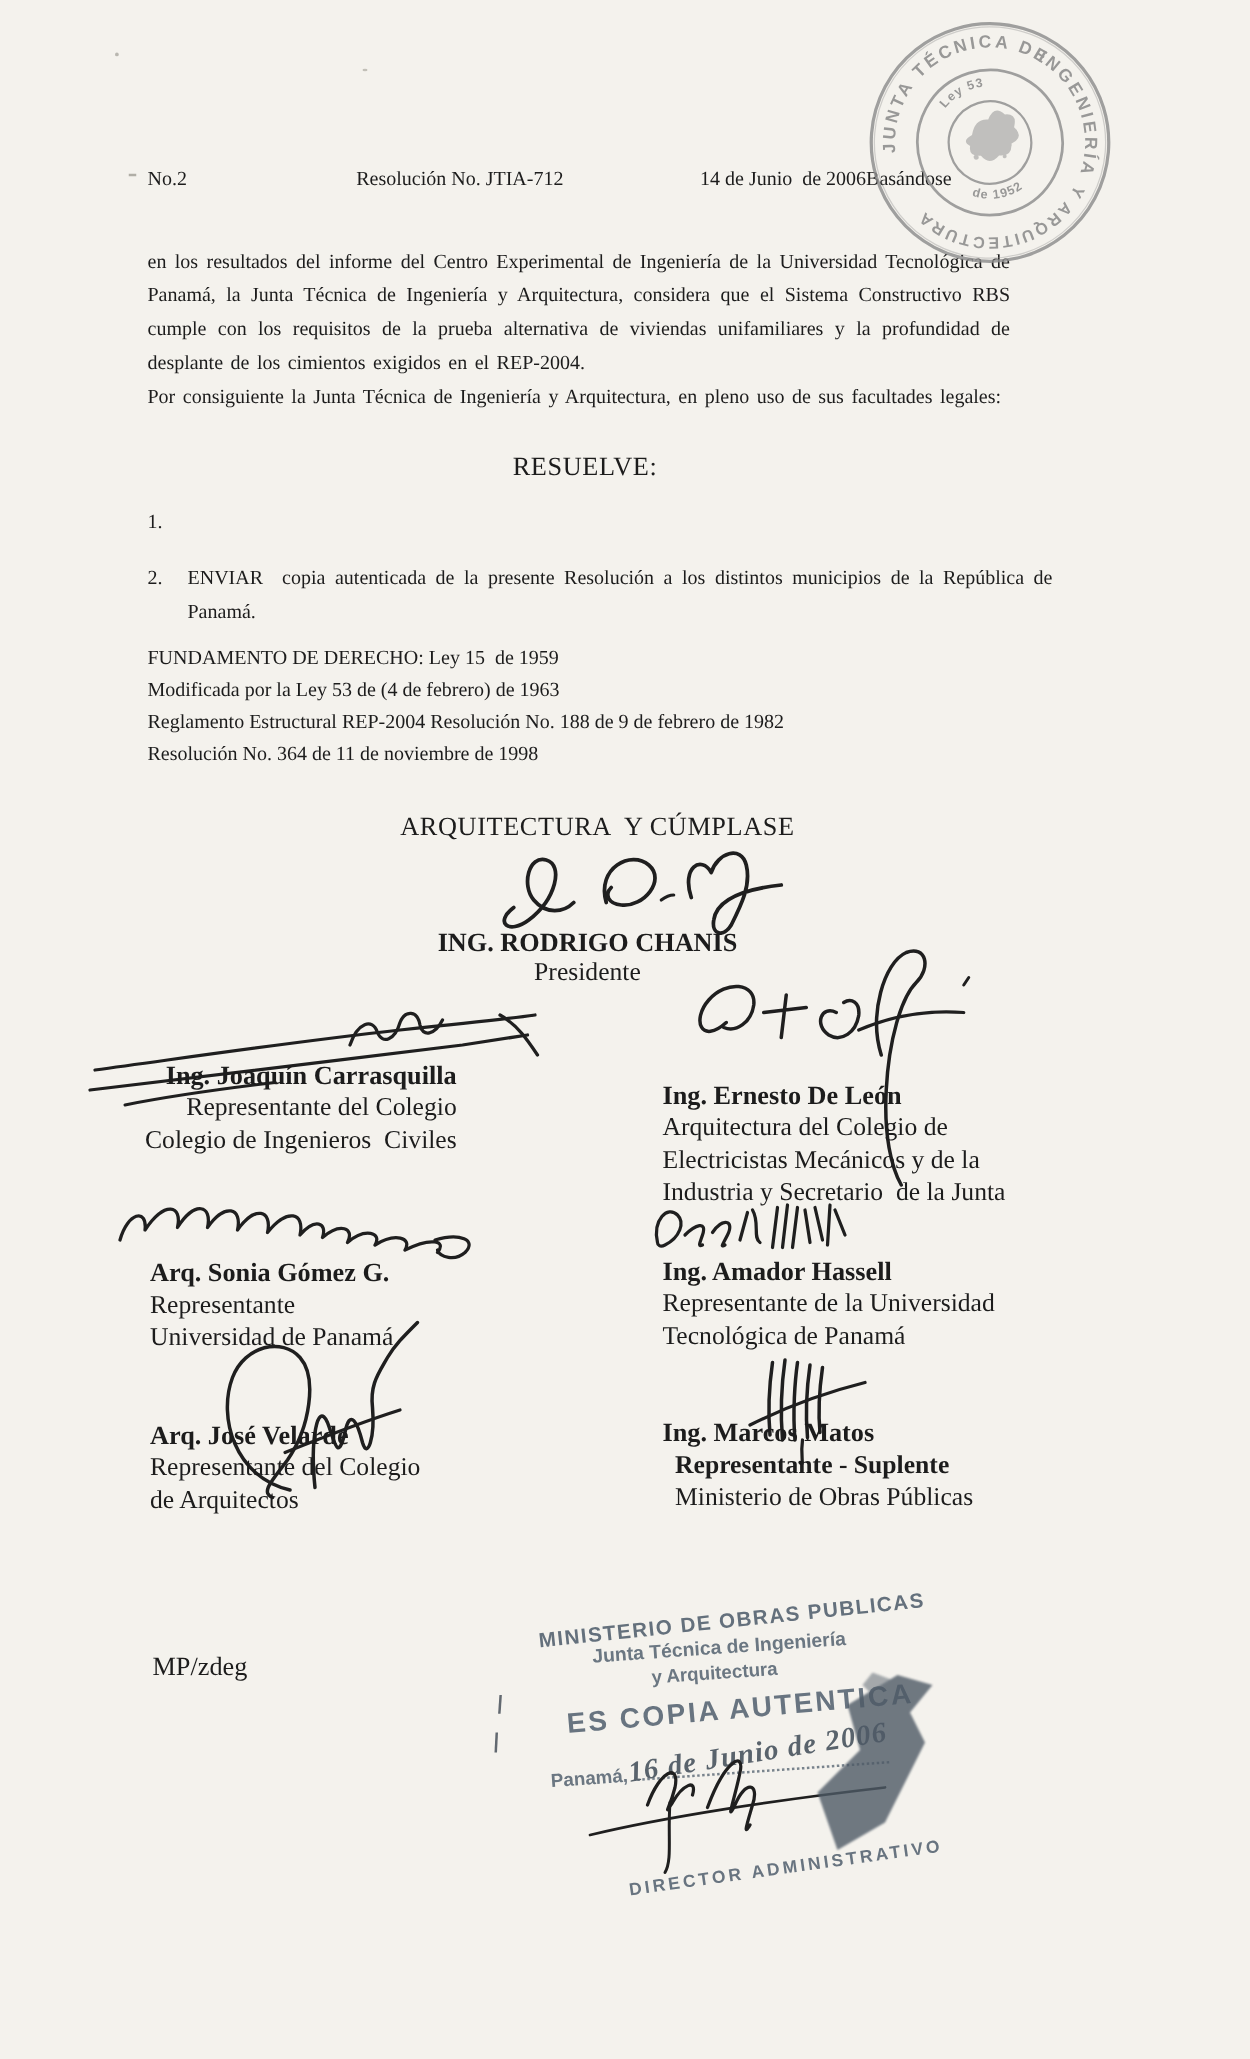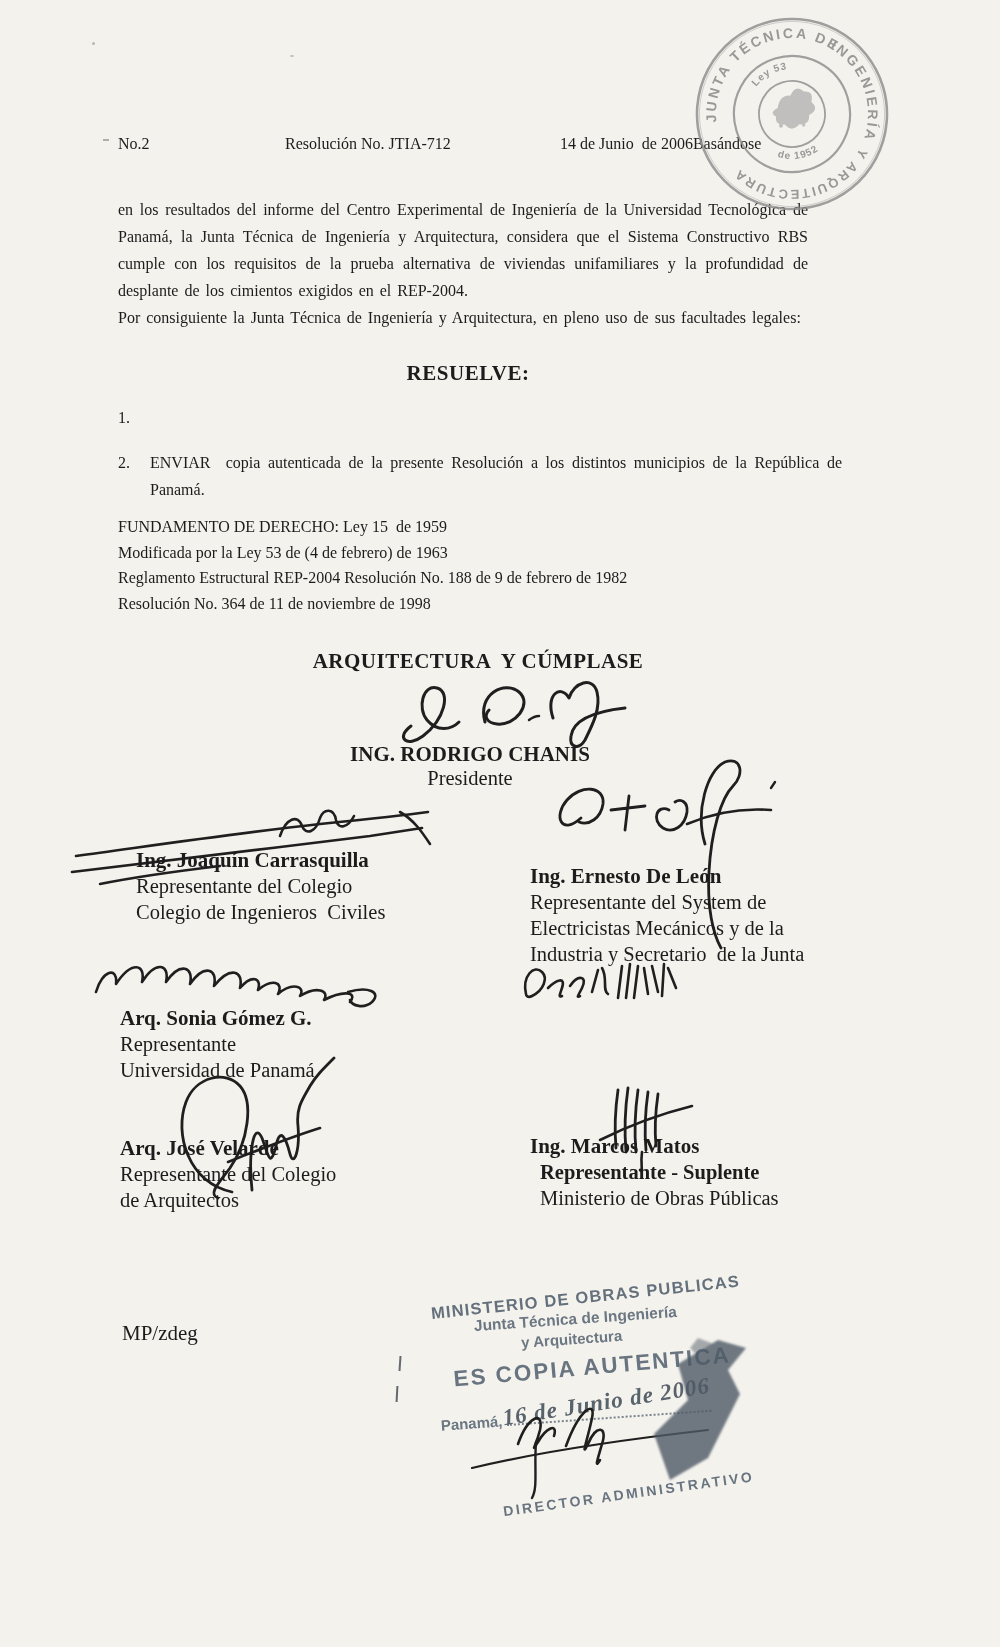--- a/index.html
+++ b/index.html
@@ -7,21 +7,21 @@
     position:relative;width:1000px;height:1647px;margin:0 auto;
     background:#f4f2ed;overflow:hidden;
     font-family:"Liberation Serif","DejaVu Serif",serif;
     color:#1c1c1c;
   }
   .abs{position:absolute;}
   .pre{white-space:pre-wrap;}
   .body-text{font-size:16px;line-height:27px;}
   .just{text-align:justify;word-spacing:2px;}
   .center{text-align:center;}
-  .heading{font-size:21px;font-weight:bold;letter-spacing:.5px;}
+  .heading{font-size:21px;font-weight:normal;letter-spacing:.5px;}
   .sig-name{font-size:21px;font-weight:bold;line-height:26px;white-space:nowrap;}
   .sig-line{font-size:20.5px;line-height:26px;white-space:pre-wrap;}
   .num-item{position:relative;padding-left:32px;}
   .num-item .num{position:absolute;left:0;top:0;}
   svg.sig{position:absolute;overflow:visible;}
   svg.sig path{fill:none;stroke:#1f1f1f;stroke-linecap:round;stroke-linejoin:round;}
   
   .seal{position:absolute;left:692px;top:14px;width:200px;height:200px;
         transform:rotate(-17deg);opacity:.82;}
   
@@ -91,21 +91,21 @@
   <div class="abs sig-name center" style="left:270px;top:741px;width:400px;">ING. RODRIGO CHANIS</div>
   <div class="abs sig-line center" style="left:270px;top:765px;width:400px;">Presidente</div>
 
   <svg class="sig" style="left:70px;top:806px;" width="365" height="82" viewBox="0 0 365 82">
     <path stroke-width="2.6" d="M6,50 C80,40 160,28 250,18 C290,14 330,10 358,6"></path>
     <path stroke-width="2.6" d="M2,66 C90,56 200,42 300,30 L352,22"></path>
     <path stroke-width="2.6" d="M210,30 C216,12 228,8 232,20 C236,30 246,26 250,12 C254,2 264,2 266,14 C268,24 278,22 284,10"></path>
     <path stroke-width="2.6" d="M330,6 C344,14 352,26 360,38"></path>
     <path stroke-width="2.4" d="M30,78 C60,72 100,66 150,60"></path>
   </svg>
-  <div class="abs" style="left:136px;top:847px;">
+  <div class="abs" style="left:116px;top:847px;text-align:right;">
     <div class="sig-name">Ing. Joaquín Carrasquilla</div>
     <div class="sig-line">Representante del Colegio</div>
     <div class="sig-line">Colegio de Ingenieros  Civiles</div>
   </div>
 
   <svg class="sig" style="left:92px;top:952px;" width="305" height="60" viewBox="0 0 305 60">
     <path stroke-width="2.6" d="M4,40 C10,18 26,14 24,32 C40,8 54,12 50,30 C64,8 78,12 74,30 C88,10 102,14 98,32 C112,12 126,16 122,34 C138,14 152,18 148,36 C160,22 170,26 166,38 C180,26 192,30 186,42 C200,30 214,34 208,44 C224,34 238,38 232,48 C252,38 266,40 258,50"></path>
     <path stroke-width="2.6" d="M256,40 C276,34 290,40 280,50 C272,57 260,54 258,48"></path>
   </svg>
   <div class="abs" style="left:120px;top:1005px;">
@@ -128,32 +128,37 @@
   <svg class="sig" style="left:545px;top:752px;" width="238" height="205" viewBox="0 0 238 205">
     <path stroke-width="2.8" d="M36,66 C16,84 8,64 22,48 C36,32 60,34 58,52 C56,66 44,74 34,70"></path>
     <path stroke-width="2.8" d="M84,44 L80,78 M66,58 L100,54"></path>
     <path stroke-width="2.8" d="M124,58 C112,52 106,68 118,76 C128,82 140,74 142,60 C143,50 136,46 130,50"></path>
     <path stroke-width="2.8" d="M160,92 C150,60 162,18 180,10 C196,4 200,22 188,34 C176,46 166,80 164,120 C162,156 168,182 176,196"></path>
     <path stroke-width="2.6" d="M142,72 C170,60 200,56 226,58"></path>
     <path stroke-width="2.4" d="M226,36 L230,30"></path>
   </svg>
   <div class="abs" style="left:530px;top:844px;margin-top:19px;">
     <div class="sig-name">Ing. Ernesto De León</div>
-    <div class="sig-line">Representante del System de</div>
+    <div class="sig-line">Arquitectura del Colegio de</div>
     <div class="sig-line">Electricistas Mecánicos y de la</div>
     <div class="sig-line">Industria y Secretario  de la Junta</div>
   </div>
 
   <svg class="sig" style="left:518px;top:958px;" width="195" height="52" viewBox="0 0 195 52">
     <path stroke-width="2.6" d="M8,36 C4,18 16,6 24,14 C30,20 26,32 14,38 C10,40 8,38 8,36"></path>
     <path stroke-width="2.6" d="M30,30 C38,22 48,18 44,30 C42,36 40,40 44,38"></path>
     <path stroke-width="2.6" d="M52,28 C60,16 70,18 64,30 C60,38 58,40 62,38"></path>
     <path stroke-width="2.6" d="M74,34 L80,12 M84,10 C90,20 84,32 90,36"></path>
     <path stroke-width="2.6" d="M104,8 L100,40 M112,6 L108,40 M120,8 L116,40 M126,10 L130,36 M134,8 L140,34 M146,6 L144,38 M150,10 L158,30"></path>
   </svg>
+  <div class="abs" style="left:530px;top:1004px;">
+    <div class="sig-name">Ing. Amador Hassell</div>
+    <div class="sig-line">Representante de la Universidad</div>
+    <div class="sig-line">Tecnológica de Panamá</div>
+  </div>
 
   <svg class="sig" style="left:598px;top:1082px;" width="98" height="92" viewBox="0 0 98 92">
     <path stroke-width="2.8" d="M18,66 C16,44 18,22 20,8 M28,70 C26,46 28,20 30,6 M38,70 C36,48 38,22 40,8 M48,68 C46,46 48,24 50,10 M58,64 C56,44 58,26 60,12"></path>
     <path stroke-width="2.6" d="M2,58 C30,44 62,32 94,24"></path>
     <path stroke-width="2.6" d="M44,70 C42,84 46,92 42,88"></path>
   </svg>
   <div class="abs" style="left:530px;top:1133px;">
     <div class="sig-name pre">Ing.  Marcos Matos</div>
     <div class="sig-line" style="margin-left:10px;font-weight:bold;">Representante - Suplente</div>
     <div class="sig-line" style="margin-left:10px;">Ministerio de Obras Públicas</div>

